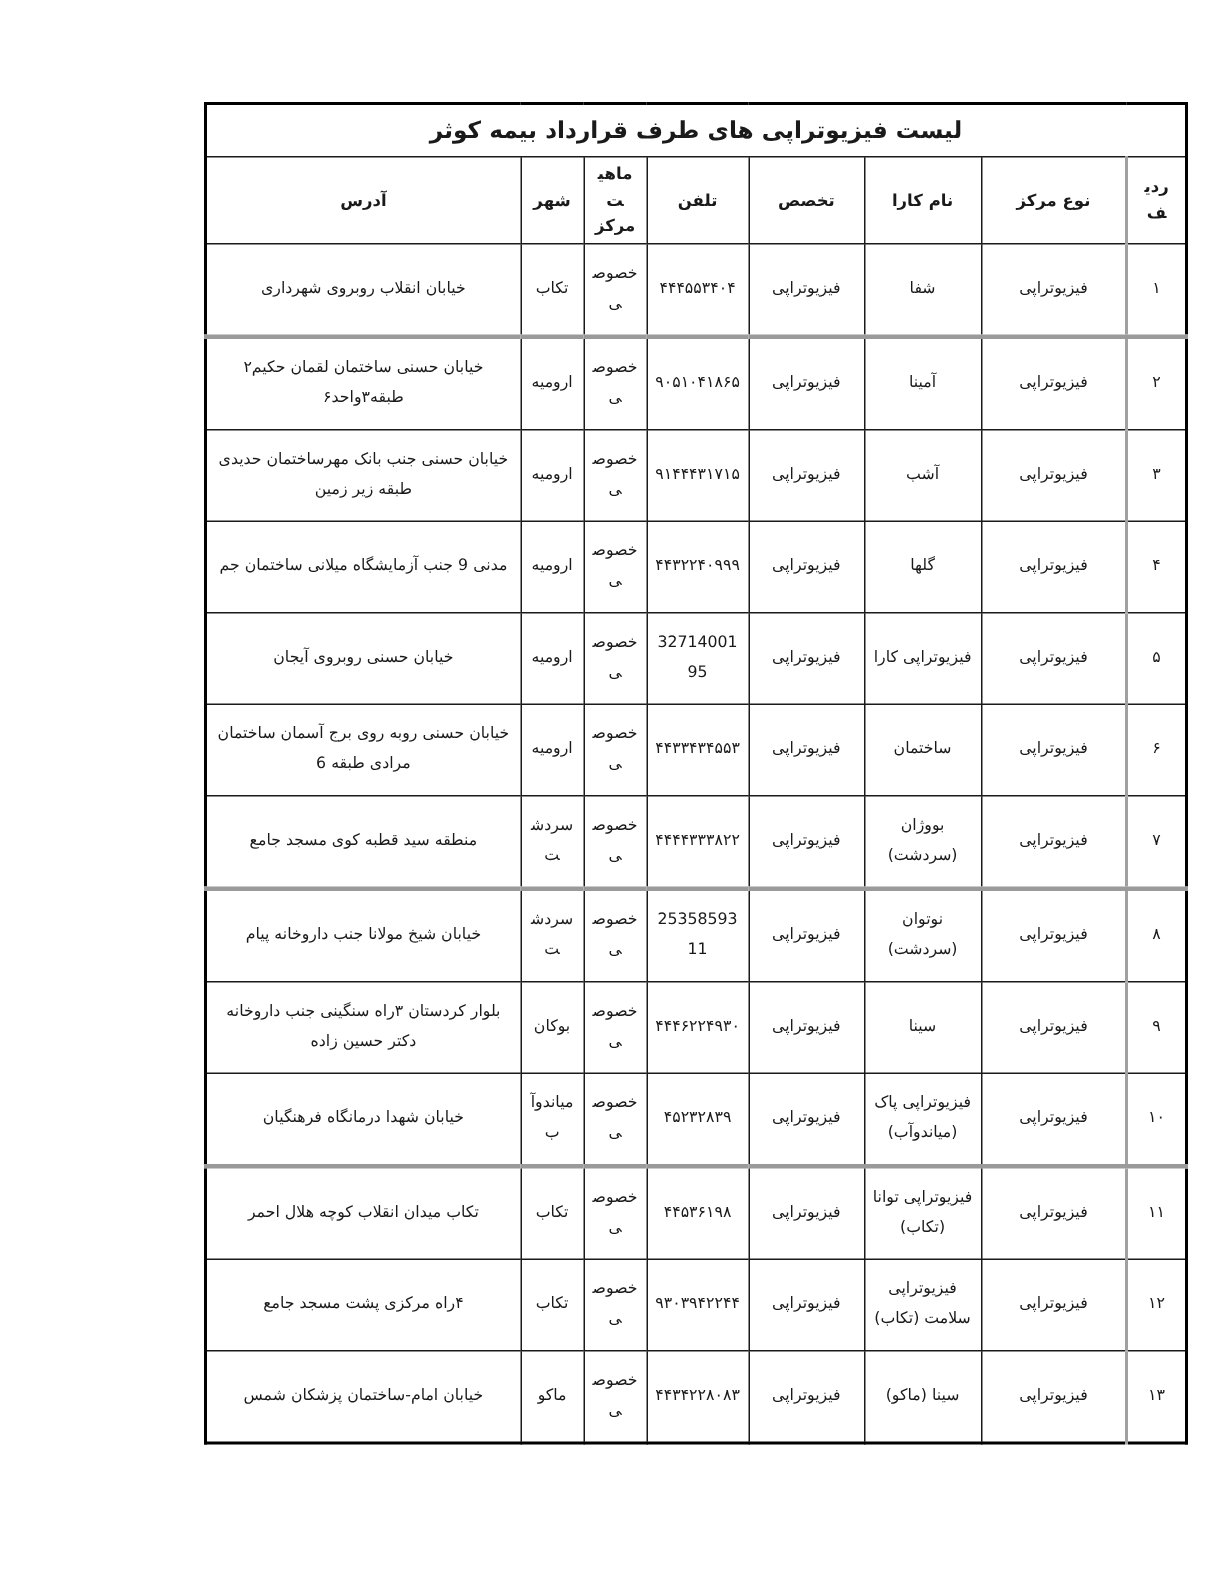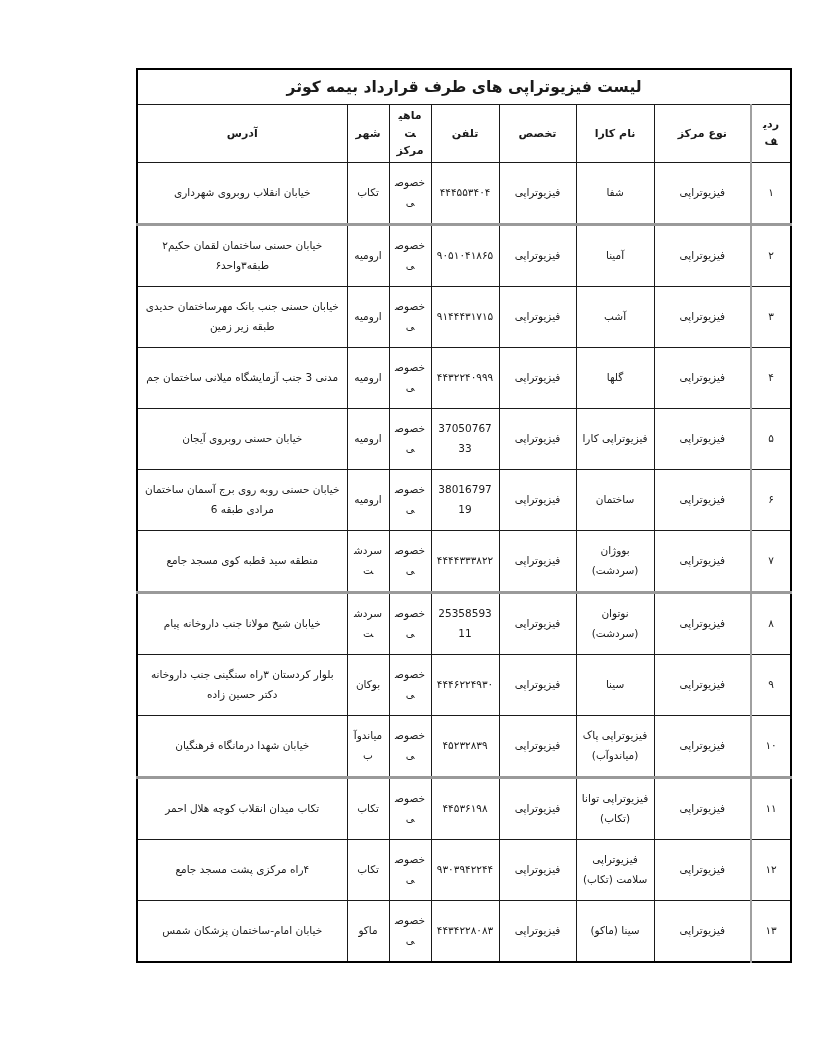--- a/index.html
+++ b/index.html
@@ -125,38 +125,38 @@
           <td>خیابان حسنی جنب بانک مهرساختمان حدیدی طبقه زیر زمین</td>
         </tr>
         <tr>
           <td>۴</td>
           <td>فیزیوتراپی</td>
           <td>گلها</td>
           <td>فیزیوتراپی</td>
           <td>۴۴۳۲۲۴۰۹۹۹</td>
           <td>خصوصی</td>
           <td>ارومیه</td>
-          <td>مدنی 3 جنب آزمایشگاه میلانی ساختمان جم</td>
+          <td>مدنی 9 جنب آزمایشگاه میلانی ساختمان جم</td>
         </tr>
         <tr>
           <td>۵</td>
           <td>فیزیوتراپی</td>
           <td>فیزیوتراپی کارا</td>
           <td>فیزیوتراپی</td>
-          <td>3705076733</td>
+          <td>3271400195</td>
           <td>خصوصی</td>
           <td>ارومیه</td>
           <td>خیابان حسنی روبروی آیجان</td>
         </tr>
         <tr>
           <td>۶</td>
           <td>فیزیوتراپی</td>
           <td>ساختمان</td>
           <td>فیزیوتراپی</td>
-          <td>3801679719</td>
+          <td>۴۴۳۳۴۳۴۵۵۳</td>
           <td>خصوصی</td>
           <td>ارومیه</td>
           <td>خیابان حسنی روبه روی برج آسمان ساختمان مرادی طبقه 6</td>
         </tr>
         <tr class="sep">
           <td>۷</td>
           <td>فیزیوتراپی</td>
           <td>بووژان (سردشت)</td>
           <td>فیزیوتراپی</td>
           <td>۴۴۴۴۳۳۳۸۲۲</td>

